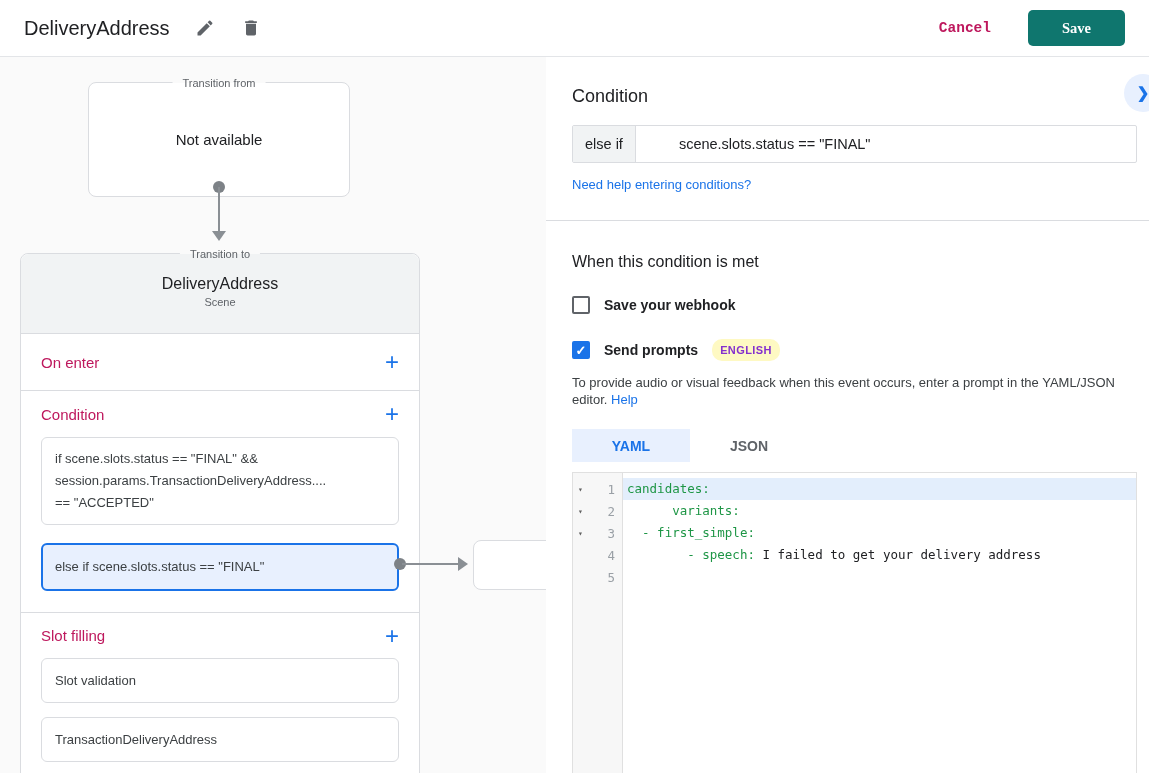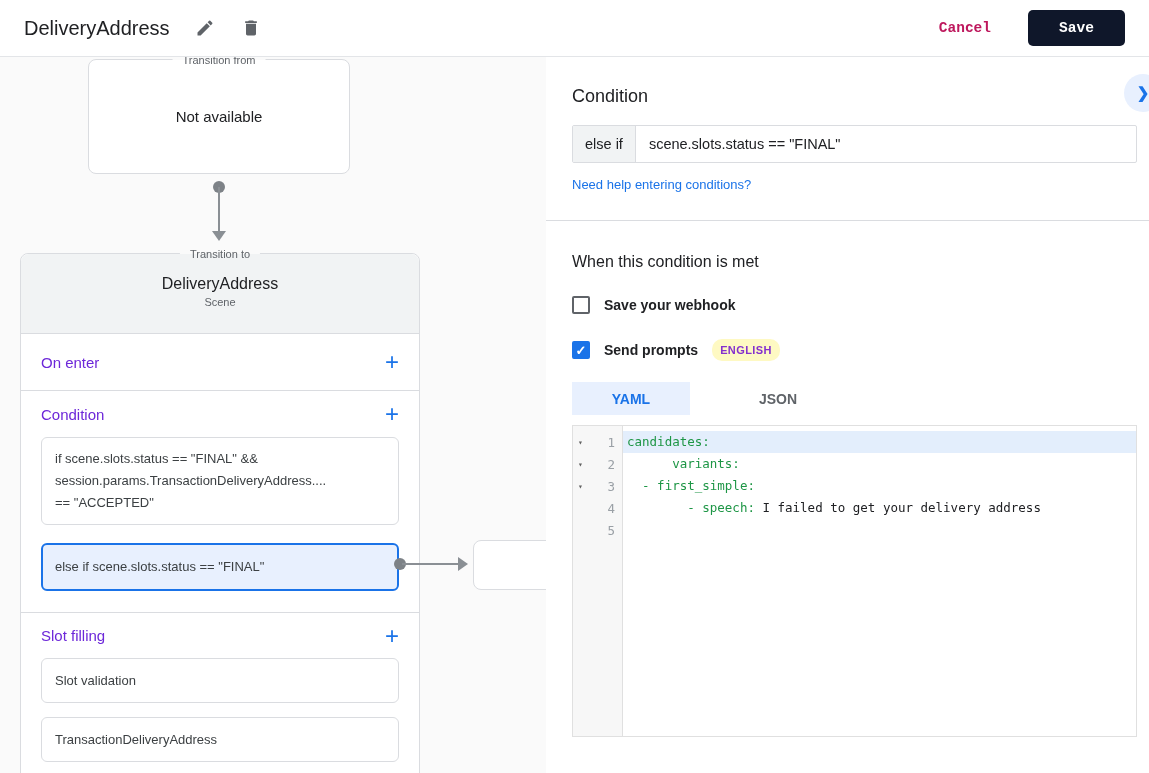--- a/index.html
+++ b/index.html
@@ -9,30 +9,30 @@
   
   .appbar { height:57px; display:flex; align-items:center; padding:0 24px;
             border-bottom:1px solid #e3e5e8; background:#fff; }
   .appbar-title { font-size:20px; color:#202124; }
   .icon-btn { margin-left:24px; width:22px; height:22px; display:flex;
               align-items:center; justify-content:center; cursor:pointer; }
   .icon-btn svg { fill:#5f6368; }
   .spacer { flex:1; }
   .cancel-btn { color:#be185d; font-size:14.5px; font-weight:700; background:none;
                 border:none; cursor:pointer; margin-right:37px; font-family:Liberation Mono, monospace; }
-  .save-btn { background:#0f172a; color:#fff; border:none; border-radius:5px;
+  .save-btn { background:#0f766e; color:#fff; border:none; border-radius:5px;
               width:97px; height:36px; font-size:14.5px; font-weight:700;
-              cursor:pointer; font-family:Liberation Mono, monospace; }
+              cursor:pointer; font-family:Liberation Serif, serif; }
 
   .main { display:flex; height:716px; }
 
   
   .canvas { position:relative; width:546px; flex:none; background:#fafafa; overflow:hidden; }
 
-  .from-box { position:absolute; left:88px; top:2px; width:262px; height:115px;
+  .from-box { position:absolute; left:88px; top:25px; width:262px; height:115px;
               background:#fff; border:1px solid #dadce0; border-radius:8px;
               display:flex; align-items:center; justify-content:center; }
   .box-legend { position:absolute; top:-8px; left:50%; transform:translateX(-50%);
                 font-size:11px; color:#5f6368; padding:0 10px; line-height:16px;
                 white-space:nowrap; }
   .from-box .box-legend { background:linear-gradient(#fafafa 50%, #ffffff 50%); }
   .from-content { font-size:15px; color:#202124; }
 
   .vdot   { position:absolute; left:213px; top:124px; width:12px; height:12px;
             border-radius:50%; background:#7d8287; }
@@ -44,21 +44,21 @@
   .to-box { position:absolute; left:20px; top:196px; width:400px; height:560px;
             background:#fff; border:1px solid #dadce0; border-radius:8px 8px 0 0; }
   .to-box .box-legend { background:linear-gradient(#fafafa 50%, #f1f3f4 50%); }
   .scene-header { background:#f1f3f4; border-bottom:1px solid #dadce0;
                   border-radius:8px 8px 0 0; height:80px; text-align:center; padding-top:21px; }
   .scene-name { font-size:16px; color:#202124; }
   .scene-type { font-size:11px; color:#5f6368; margin-top:3px; }
 
   .on-enter-row { height:57px; display:flex; align-items:center; justify-content:space-between;
                   padding:0 20px; border-bottom:1px solid #dadce0; }
-  .row-label { font-size:15px; color:#6d28d9; }
+  .row-label { font-size:15px; color:#be185d; }
   .plus { color:#1a73e8; font-size:24px; font-weight:400; line-height:20px; cursor:pointer; }
 
   .cond-section { border-bottom:1px solid #dadce0; padding-bottom:21px; }
   .section-head { height:46px; display:flex; align-items:center; justify-content:space-between;
                   padding:0 20px; }
   .slot-section .section-head { height:45px; }
   .cond-card { margin:0 20px; background:#fff; border:1px solid #dadce0; border-radius:6px;
                padding:10px 13px; font-size:13px; color:#3c4043; line-height:22px; cursor:pointer; }
   .cond-card.selected { background:#e8f0fe; border:2px solid #1a73e8; padding:14px 12px;
                         margin-top:18px; line-height:16px; }
@@ -76,21 +76,21 @@
 
   
   .panel { position:relative; flex:1; background:#fff; overflow:hidden; }
   .panel-title { margin:29px 12px 0 26px; font-size:18px; font-weight:400; color:#202124; }
   .expand-btn { position:absolute; top:17px; right:-13px; width:38px; height:38px;
                 border-radius:50%; background:#e8f0fe; color:#1a73e8; border:none;
                 display:flex; align-items:center; justify-content:center;
                 font-size:15px; font-weight:700; cursor:pointer; }
 
   .cond-input-row { margin:18px 12px 0 26px; height:38px; display:flex;
-                    border:1px solid #dadce0; border-radius:2px; background:#fff; }
+                    border:1px solid #dadce0; border-radius:2px; background:#fff;gap:30px; }
   .cond-prefix { background:#f1f3f4; border-right:1px solid #dadce0; padding:0 12px;
                  display:flex; align-items:center; font-size:14.5px; color:#202124; flex:none; }
   .cond-input { flex:1; border:none; outline:none; padding:0 13px; font-size:14.5px;
                 color:#202124; font-family:inherit; background:transparent; }
 
   .help-link { display:inline-block; margin:14px 0 0 26px; font-size:13px; color:#1a73e8;
                text-decoration:none; cursor:pointer; }
   .divider { margin-top:27px; border-top:1px solid #dadce0; }
 
   .section-title { margin:32px 0 0 26px; font-size:16px; font-weight:400; color:#202124; }
@@ -101,21 +101,21 @@
   .checkbox.checked { background:#1a73e8; border-color:#1a73e8; color:#fff;
                       font-size:13px; font-weight:700; }
   .checkbox:not(.checked) .checkmark { display:none; }
   .check-label { margin-left:14px; font-size:14px; font-weight:700; color:#202124; }
   .badge { margin-left:14px; background:#fef9c3; color:#8430ce; font-size:11px;
            font-weight:700; letter-spacing:.4px; padding:5px 8px; border-radius:10px; }
 
   .desc { margin:13px 20px 0 26px; font-size:13px; color:#3c4043; line-height:17px; }
   .desc a { color:#1a73e8; text-decoration:none; cursor:pointer; }
 
-  .tabs { margin:21px 0 0 26px; display:flex;gap:29px; }
+  .tabs { margin:21px 0 0 26px; display:flex; }
   .tab { width:118px; height:33px; display:flex; align-items:center; justify-content:center;
          font-size:14px; font-weight:700; color:#5f6368; cursor:pointer; }
   .tab.active { background:#e8f0fe; color:#1a73e8; }
 
   .editor { margin:10px 12px 0 26px; height:312px; border:1px solid #e0e0e0; display:flex;
             background:#fff; font-family:"DejaVu Sans Mono", monospace; font-size:12.5px; }
   .gutter { width:50px; flex:none; background:#f7f7f7; border-right:1px solid #e0e0e0;
             padding-top:5px; }
   .gutter-row { height:22px; position:relative; display:flex; align-items:center;
                 justify-content:flex-end; padding-right:7px; color:#9aa0a6; }
@@ -229,20 +229,24 @@
     </div>
 
     <div class="check-row">
       <span class="checkbox checked">
         <span class="checkmark">✓</span>
       </span>
       <span class="check-label">Send prompts</span>
       <span class="badge">ENGLISH</span>
     </div>
 
+    <div class="desc">
+      <span>To provide audio or visual feedback when this event occurs, enter a prompt in the YAML/JSON editor.</span>
+      <a>Help</a>
+    </div>
 
     <div class="tabs">
       <div class="tab active">YAML</div>
       <div class="tab">JSON</div>
     </div>
 
     <div class="editor">
       <div class="gutter">
           <div class="gutter-row">
             <span class="fold">▾</span>

